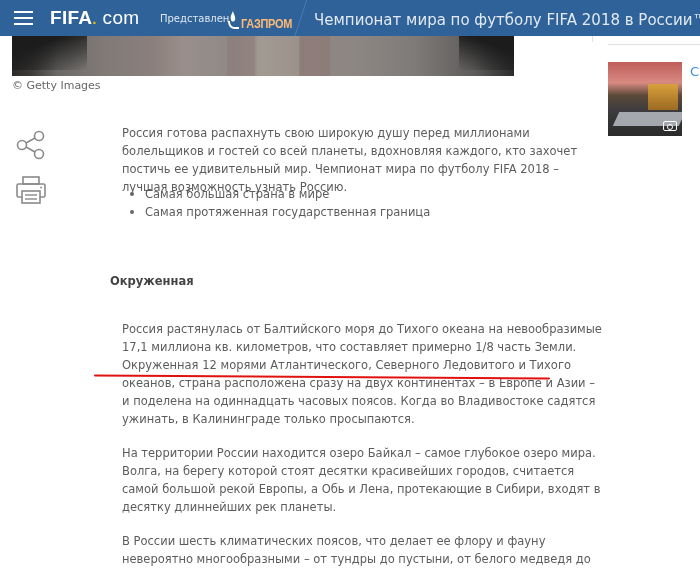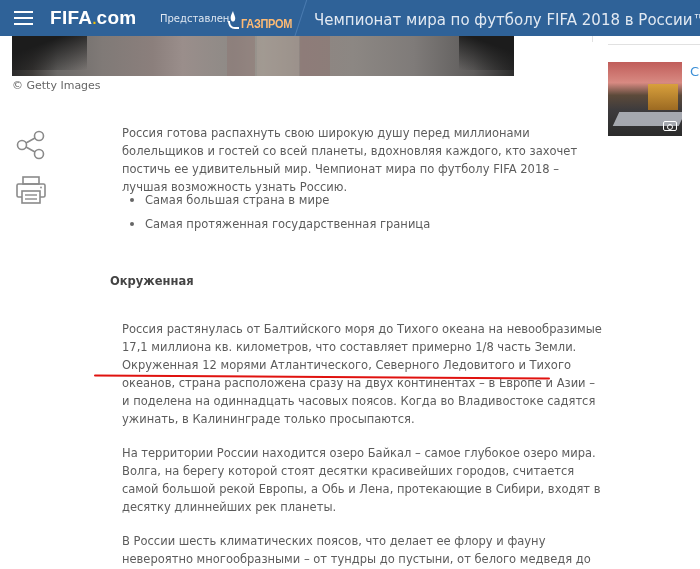--- a/index.html
+++ b/index.html
@@ -5,21 +5,21 @@
   * { box-sizing: border-box; margin: 0; padding: 0; }
   html, body { width: 700px; height: 569px; overflow: hidden; background: #ffffff; }
   body { font-family: "DejaVu Sans", "Liberation Sans", sans-serif; color: #555; position: relative; }
 
   
   .topbar { position: absolute; left: 0; top: 0; width: 700px; height: 36px; background: #2f6298; z-index: 5; overflow: hidden; }
   .hamburger { position: absolute; left: 14px; top: 11px; width: 19px; height: 14px; cursor: pointer; }
   .hamburger span { display: block; height: 2px; background: #fff; margin-bottom: 4px; }
   .logo { position: absolute; left: 50px; top: 7px; color: #fff; font-family: "Liberation Sans", sans-serif; font-weight: bold; font-size: 19px; letter-spacing: 0.3px; }
   .logo .dot { color: #f7c200; font-size: 14px; }
-  .logo .com { font-weight: bold; }
+  .logo .com { font-weight: normal; margin-left: 6px; }
   .presented { position: absolute; left: 160px; top: 13px; color: #dfe7f1; font-size: 10px; }
   .sponsor { position: absolute; left: 226px; top: 8px; height: 22px; display: flex; align-items: flex-end; color: #fdba74; }
   .sponsor .flame { width: 14px; height: 20px; position: relative; margin-right: 1px; }
   .sponsor .brand { font-family: "Liberation Sans", sans-serif; font-weight: bold; font-size: 11px; letter-spacing: -0.3px; line-height: 14px; transform: scaleY(1.15); }
   .divider-slash { position: absolute; left: 300px; top: -4px; width: 1px; height: 46px; background: #4a7bb0; transform: rotate(18deg); }
   .tournament { position: absolute; left: 314px; top: 11px; color: #e2e9f2; font-size: 15px; cursor: pointer; white-space: nowrap; }
   .tournament .chev { display: inline-block; margin-left: 8px; width: 7px; height: 7px; border-right: 1.3px solid #e2e9f2; border-bottom: 1.3px solid #e2e9f2; transform: rotate(45deg) translateY(-3px); }
 
   
   .hero { position: absolute; left: 12px; top: 36px; width: 502px; height: 40px; overflow: hidden;
@@ -34,21 +34,21 @@
 
   
   .share { position: absolute; left: 15px; top: 130px; width: 32px; height: 30px; cursor: pointer; }
   .print { position: absolute; left: 15px; top: 175px; width: 32px; height: 30px; cursor: pointer; }
 
   
   .article { position: absolute; left: 110px; top: 112px; width: 470px; font-size: 11.5px; line-height: 18px; color: #5c5c5c; }
   .article p { margin: 12px; }
   .p1 { position: absolute; left: 0; top: 0; width: 470px; }
   .bullets { position: absolute; left: 20px; top: 73px; list-style: none; }
-  .bullets li { position: relative; padding-left: 15px; height: 18px; margin-top: 6px; }
+  .bullets li { position: relative; padding-left: 15px; height: 18px; }
   .bullets li::before { content: ""; position: absolute; left: 0; top: 7px; width: 4px; height: 4px; border-radius: 50%; background: #666; }
   .h-geo { position: absolute; left: 0; top: 160px; font-weight: bold; color: #444; font-size: 11.5px; }
   .p2 { position: absolute; left: 0; top: 196px; width: 480px; }
   .p3 { position: absolute; left: 0; top: 320px; width: 480px; }
   .p4 { position: absolute; left: 0; top: 408px; width: 480px; }
   .redline { position: absolute; left: 94px; top: 376px; width: 456px; height: 2px; background: #e0120f; transform: rotate(0.4deg); border-radius: 1px; }
 
   
   .rail-line { position: absolute; left: 608px; top: 44px; width: 92px; height: 1px; background: #e1e1e1; }
   .rail-vline { position: absolute; left: 592px; top: 36px; width: 1px; height: 6px; background: #e1e1e1; }

